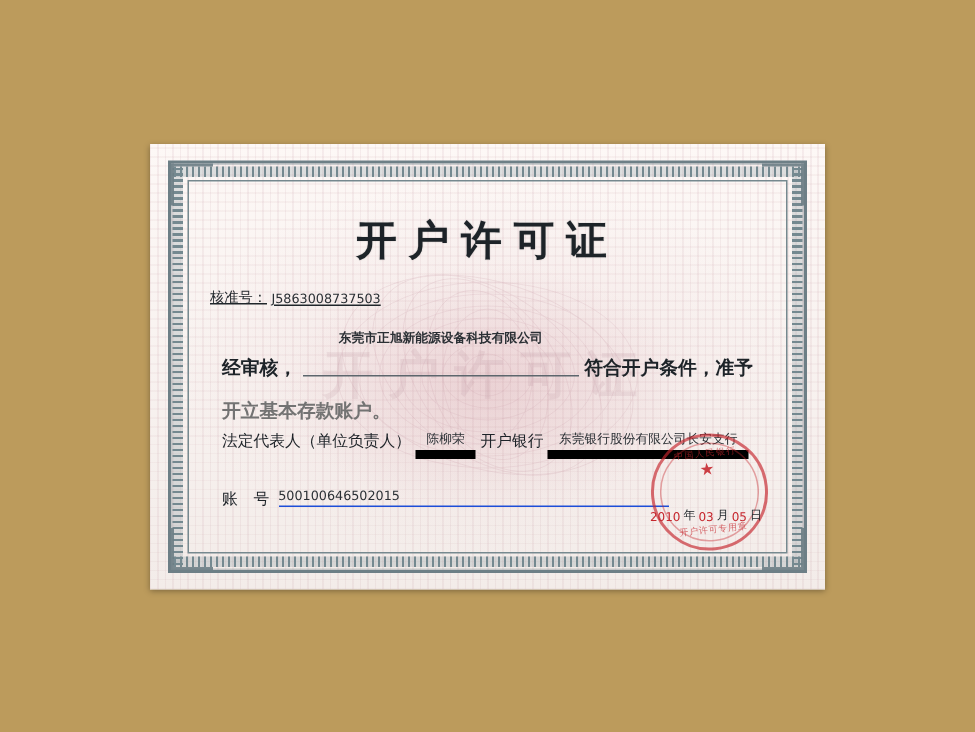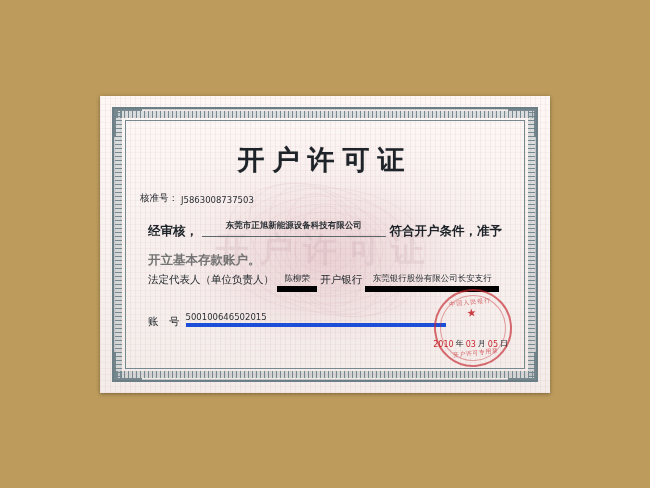--- a/index.html
+++ b/index.html
@@ -123,20 +123,21 @@
     font-weight: bold;
     letter-spacing: 8px;
     color: #1d2328;
     text-shadow: 0 0 1px rgba(0,0,0,0.25);
   }
   .row {
     display: flex;
     align-items: flex-end;
     font-size: 9px;
     margin-top: 7px;
+    text-decoration: underline;
   }
   .serial-row {
     margin-top: 14px;
     justify-content: space-between;
     padding: 0 6px;
   }
   .serial-left, .serial-right {
     display: flex;
     align-items: flex-end;
     gap: 3px;
@@ -168,21 +169,21 @@
     color: #1d2328;
     white-space: nowrap;
   }
   .fill {
     flex: 1 1 auto;
     border-bottom: 1px solid #5d666d;
     margin: 0 4px 3px 4px;
     text-align: center;
     font-size: 8.5px;
     color: #2b3035;
-    padding-bottom: 4px;
+    padding-bottom: 18px;
     min-width: 20px;
   }
   .line2 {
     margin-top: 12px;
     padding: 0 14px;
     font-size: 12.5px;
     color: #737373;
     font-weight: bold;
   }
   .field-row {
@@ -209,21 +210,21 @@
   }
   .acct-row {
     margin-top: 18px;
     padding: 0 14px;
     display: flex;
     align-items: flex-end;
     font-size: 10.5px;
   }
   .acct-value {
     flex: 0 0 260px;
-    border-bottom: 4px solid #1d4ed8;
+    border-bottom: 1px solid #1d4ed8;
     margin: 0 4px 2px 6px;
     font-size: 8.5px;
     color: #2b3035;
     padding-bottom: 1px;
     text-align: left;
   }
 
   
   .seal {
     position: absolute;

